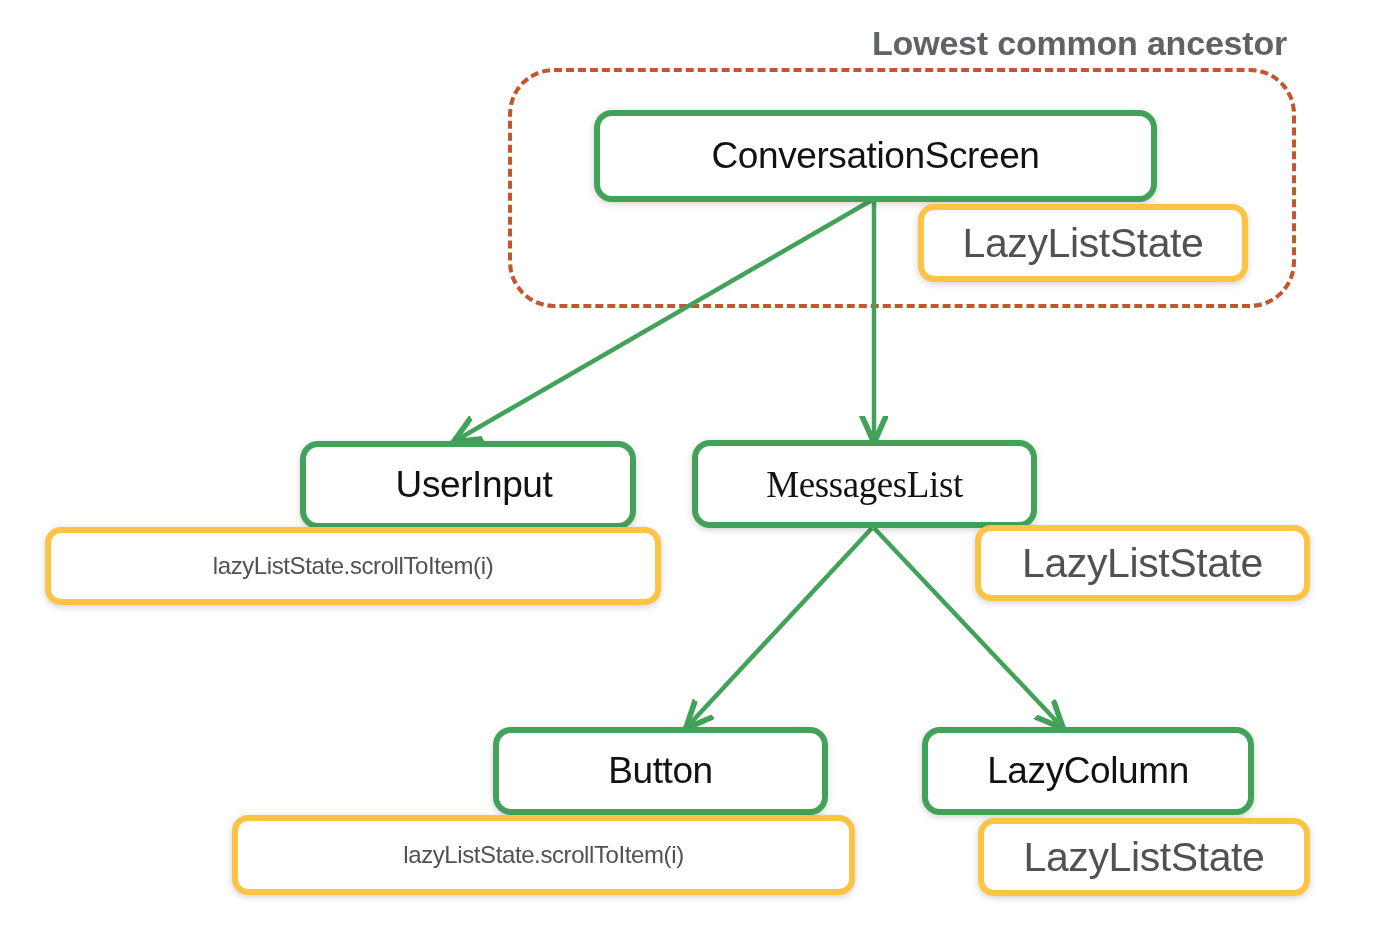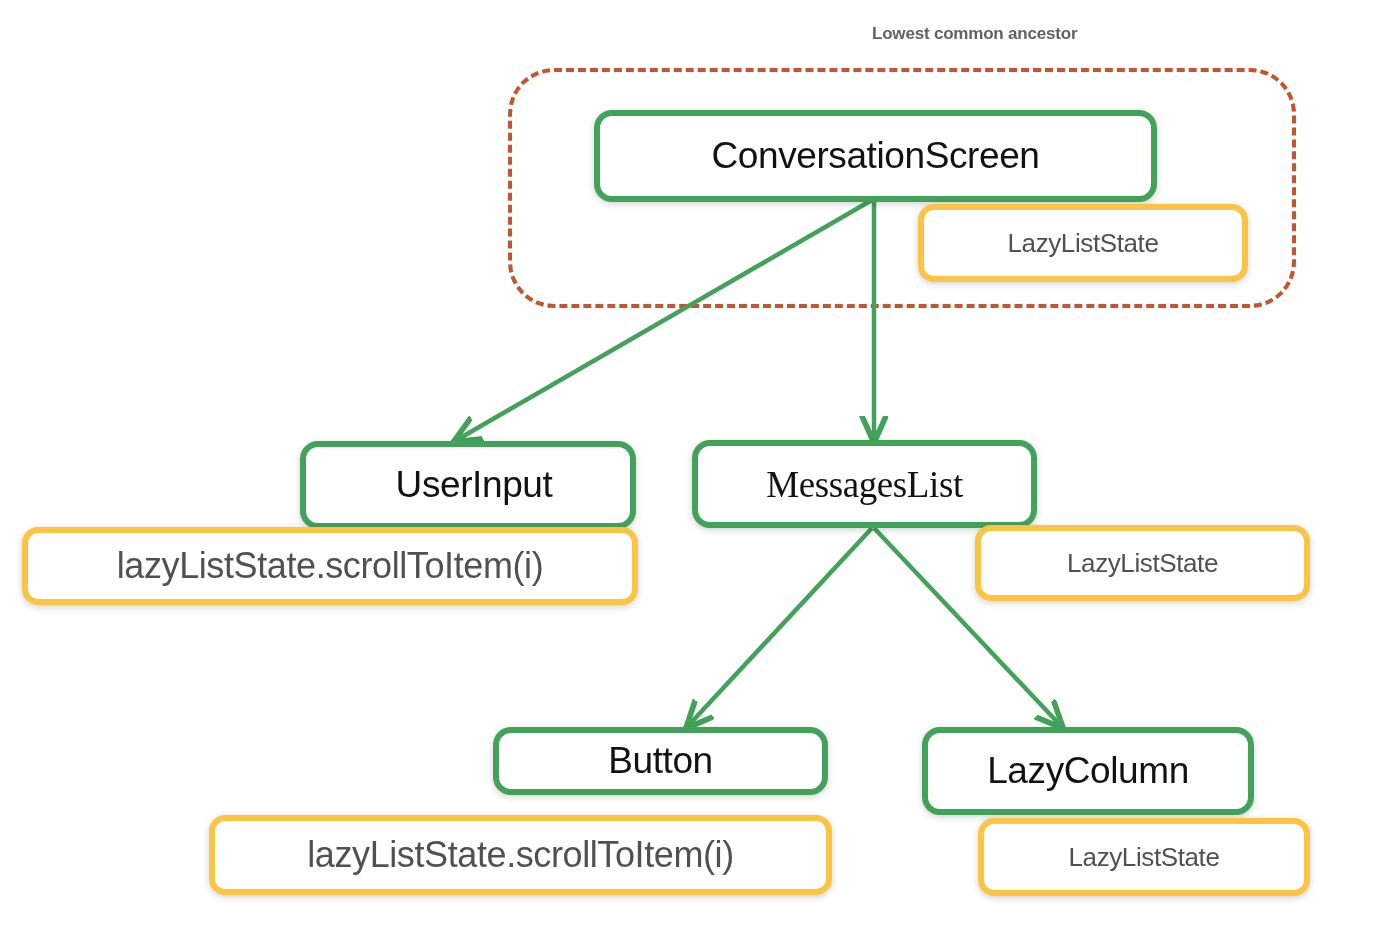--- a/index.html
+++ b/index.html
@@ -15,21 +15,21 @@
     width: 1388px;
     height: 942px;
     background: #ffffff;
     overflow: hidden;
   }
 
   
   .lca-label {
     position: absolute;
     font-weight: bold;
-    font-size: 17px;
+    font-size: 34px;
     letter-spacing: -0.2px;
     color: #5f6368;
     white-space: nowrap;
   }
 
   
   .dashed-region {
     position: absolute;
     border: 4px dashed #c2562e;
     border-radius: 46px;
@@ -61,26 +61,27 @@
   }
   .node.composable {
     border: 6px solid #43a25a;
     color: #121212;
     font-size: 37px;
     letter-spacing: -0.4px;
   }
   .node.state {
     border: 6px solid #fbc445;
     color: #515151;
-    font-size: 26px;
+    font-size: 41px;
     letter-spacing: -0.4px;
     border-radius: 16px;
   }
   .node.state.wide {
-    font-size: 36px;
+    font-size: 24px;
+    margin-left: 23px;
   }
 </style>
 </head>
 <body>
 
 <div id="canvas">
 
   <div class="lca-label" style="left:872px; top:24px;">Lowest common ancestor</div>
 
   <div class="dashed-region" style="left:508px; top:68px; width:788px; height:240px;"></div>
@@ -118,21 +119,21 @@
   </div>
 
   <div class="node composable" style="left:692px; top:440px; width:345px; height:88px;font-family:Liberation Serif, serif;">
     <span>MessagesList</span>
   </div>
 
   <div class="node state" style="left:975px; top:525px; width:335px; height:76px;">
     <span>LazyListState</span>
   </div>
 
-  <div class="node composable" style="left:493px; top:727px; width:335px; height:68px;">
+  <div class="node composable" style="left:493px; top:727px; width:335px; height:88px;">
     <span>Button</span>
   </div>
 
   <div class="node state wide" style="left:209px; top:815px; width:623px; height:80px;">
     <span>lazyListState.scrollToItem(i)</span>
   </div>
 
   <div class="node composable" style="left:922px; top:727px; width:332px; height:88px;">
     <span>LazyColumn</span>
   </div>

